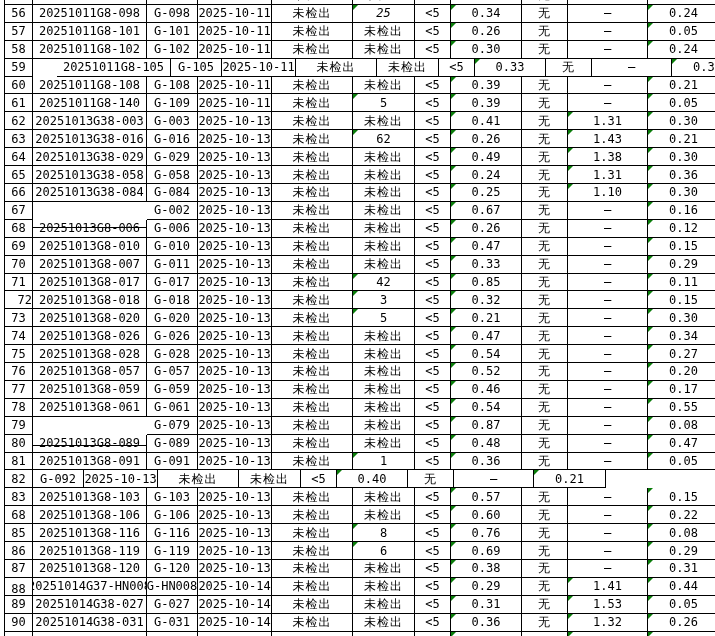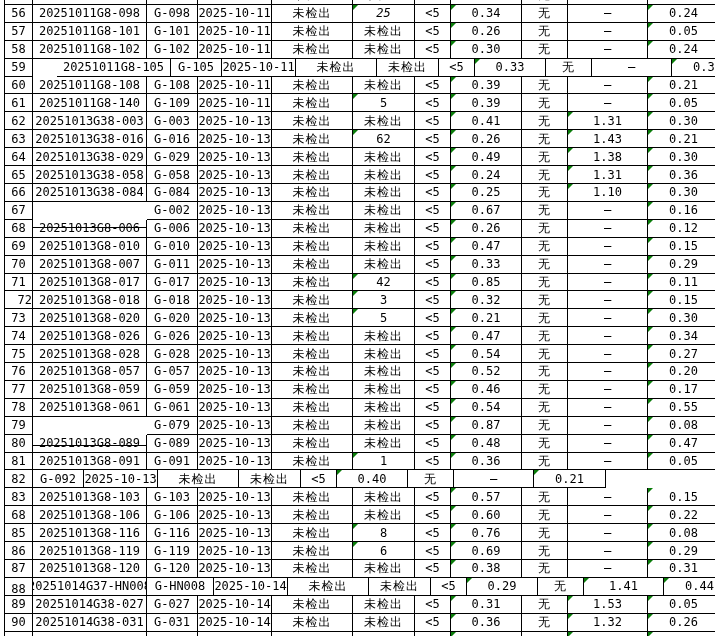--- a/index.html
+++ b/index.html
@@ -1280,21 +1280,21 @@
           <span class="txt">0.31</span>
         </div>
       </div>
       <div class="row">
         <div class="cell" style="width: 28px; align-items: flex-end;">
           <span class="txt">88</span>
         </div>
         <div class="cell" style="width: 114px;">
           <span class="txt">20251014G37-HN008</span>
         </div>
-        <div class="cell" style="width: 67px;">
+        <div class="cell" style="width: 51px;">
           <span class="txt">G-HN008</span>
         </div>
         <div class="cell" style="width: 74px;">
           <span class="txt">2025-10-14</span>
         </div>
         <div class="cell" style="width: 81px;">
           <span class="txt cjk">未检出</span>
         </div>
         <div class="cell" style="width: 62px;">
           <span class="txt cjk">未检出</span>

